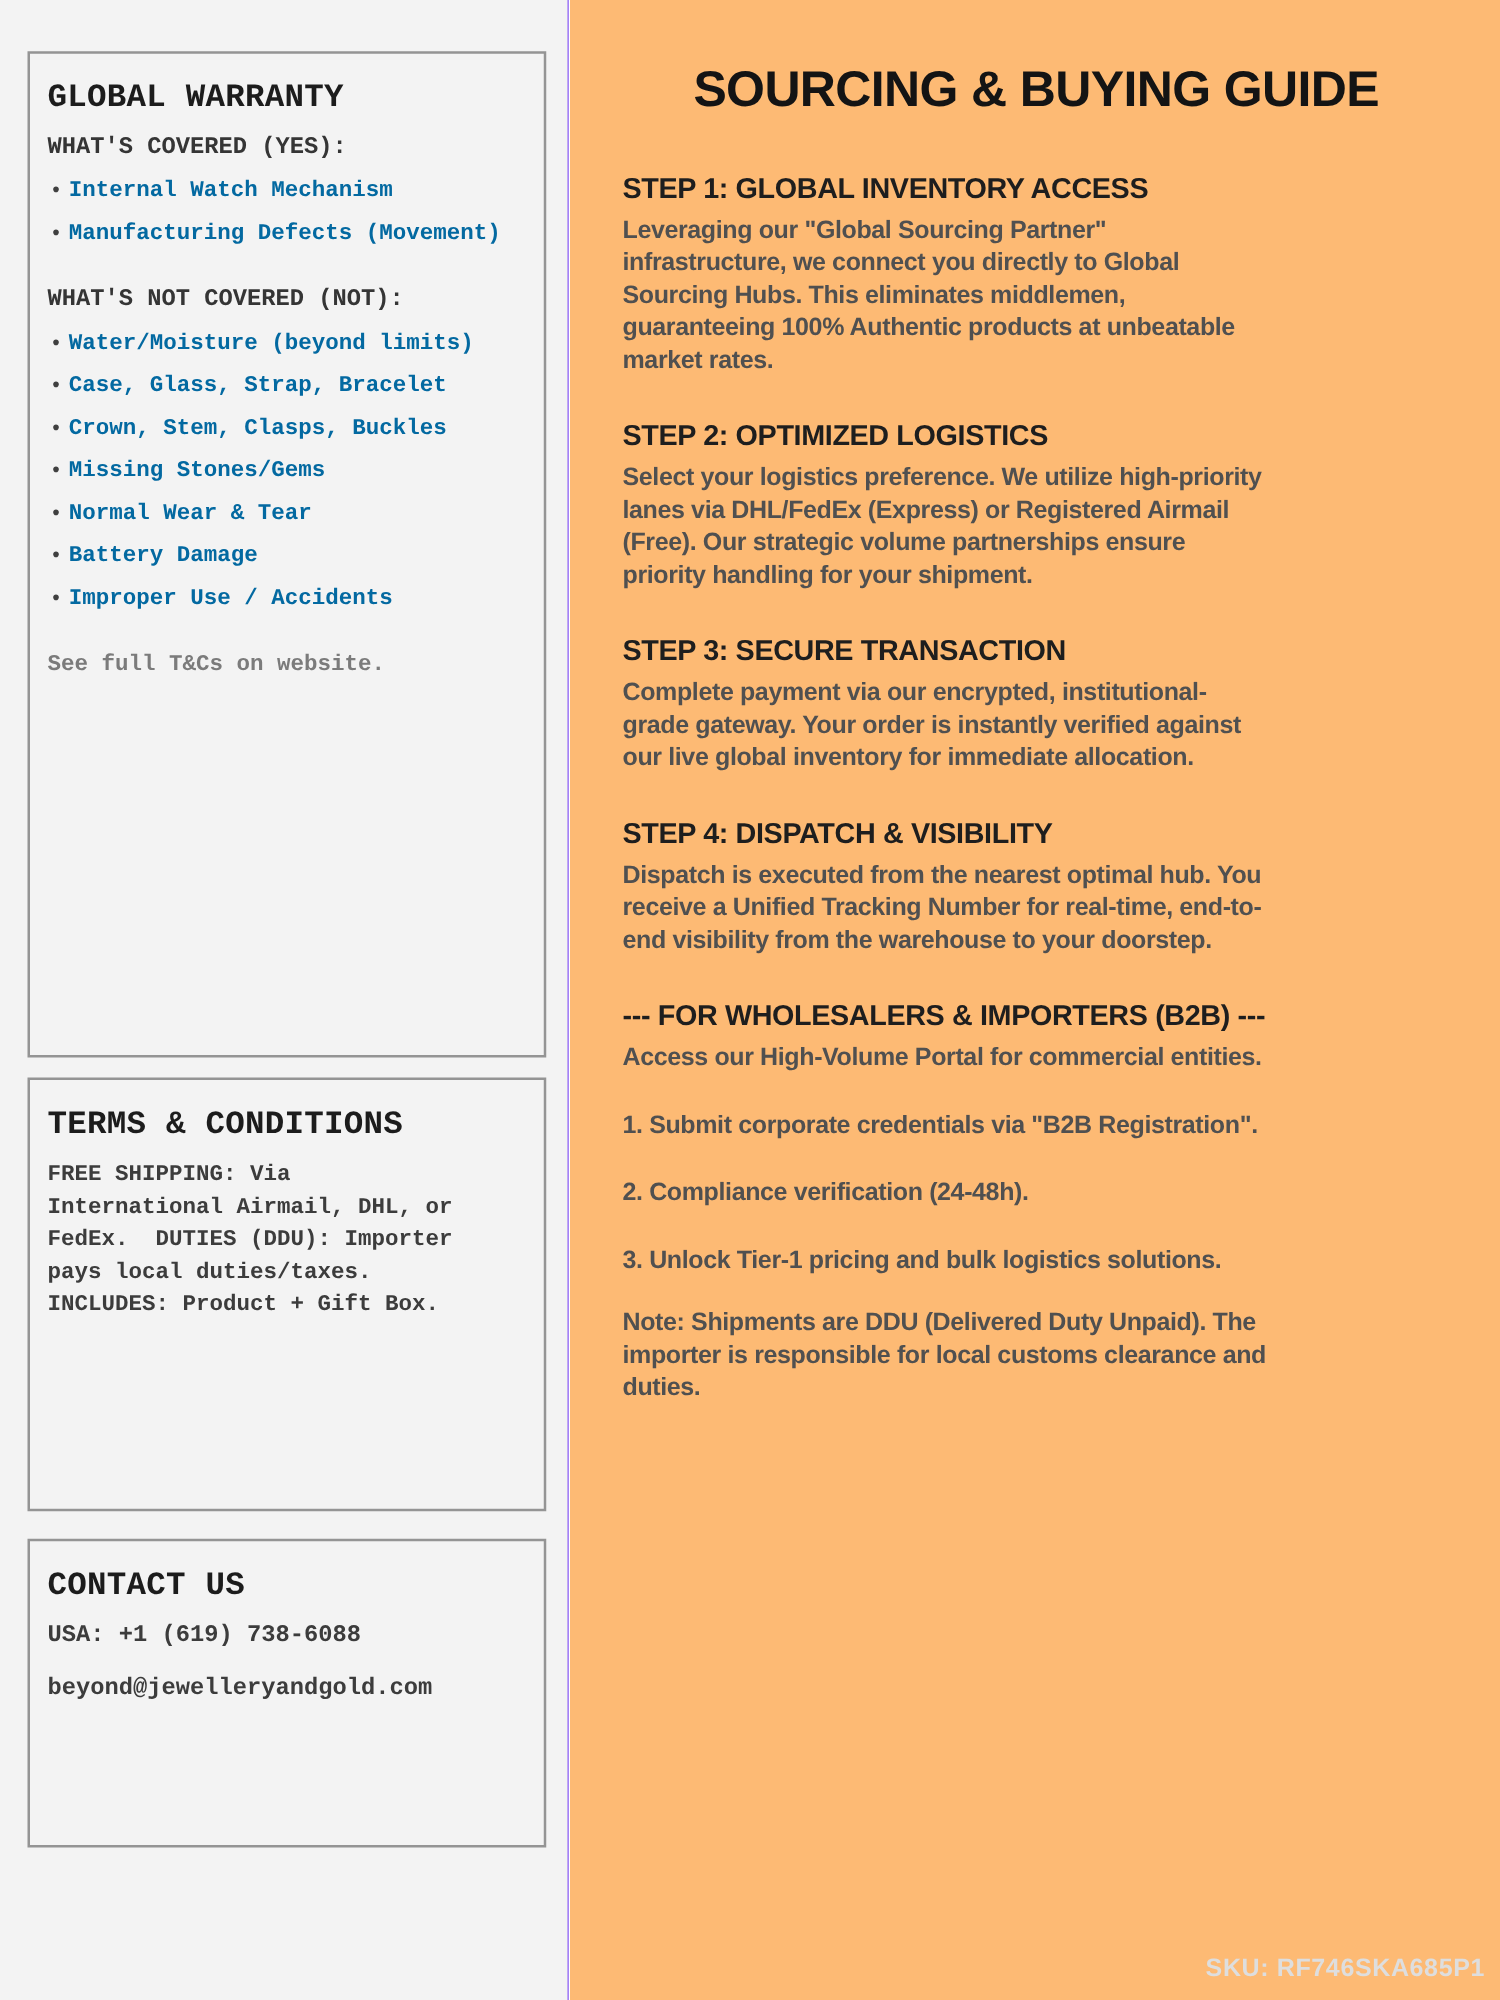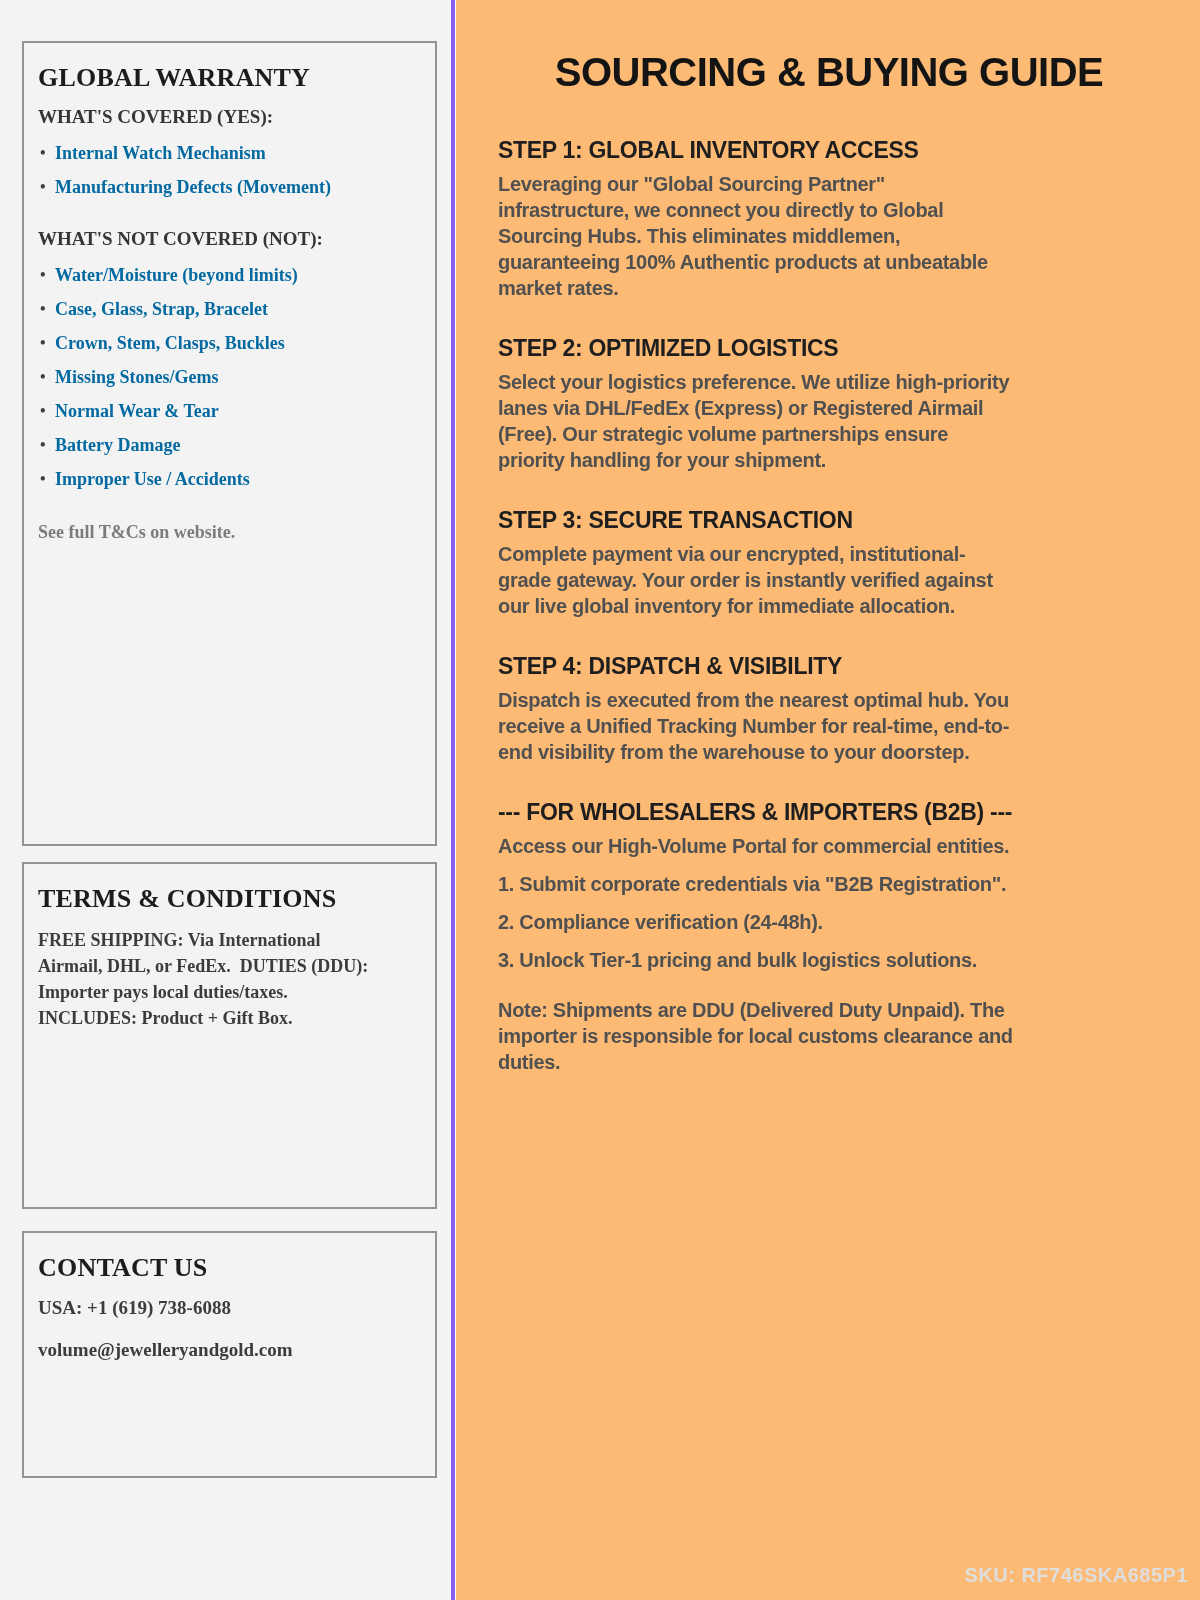--- a/index.html
+++ b/index.html
@@ -14,22 +14,22 @@
     position: relative;
     width: 1200px; height: 1600px;
     background: #ffffff;
   }
   
   .sidebar {
     position: absolute;
     left: 0; top: 0;
     width: 455px; height: 1600px;
     background: #f3f3f3;
-    border-right: 4px solid #8b5cf6;
-    font-family: Liberation Serif, serif;
+    border-right: 1px solid #8b5cf6;
+    font-family: Liberation Mono, monospace;
   }
   .box {
     margin-left: 22px;
     width: 415px;
     border: 2px solid #949494;
     padding: 20px 16px 18px 14px;
     background: #f3f3f3;
   }
   .box-warranty { margin-top: 41px; min-height: 805px; }
   .box-terms    { margin-top: 16px; min-height: 347px; }
@@ -115,21 +115,21 @@
     margin-bottom: 7px;
   }
   .section p {
     font-size: 20px;
     font-weight: 600;
     color: #505050;
     line-height: 26px;
     letter-spacing: -0.3px;
     max-width: 520px;
   }
-  .section p + p { margin-top: 12px; }
+  .section p + p { margin-top: 28px; }
   .section p.note { margin-top: 24px; }
   
   .sku {
     position: absolute;
     right: 12px;
     bottom: 13px;
     font-size: 20px;
     font-weight: 700;
     color: #dedede;
     letter-spacing: 0.5px;
@@ -163,21 +163,21 @@
     </section>
 
     <section class="box box-terms">
       <h2>TERMS &amp; CONDITIONS</h2>
       <div class="terms-body">FREE SHIPPING: Via International Airmail, DHL, or FedEx.  DUTIES (DDU): Importer pays local duties/taxes.  INCLUDES: Product + Gift Box.</div>
     </section>
 
     <section class="box box-contact">
       <h2>CONTACT US</h2>
       <div class="contact-line">USA: +1 (619) 738-6088</div>
-      <div class="contact-line">volume@jewelleryandgold.com</div>
+      <div class="contact-line">beyond@jewelleryandgold.com</div>
     </section>
 
   </aside>
 
   <main class="main">
     <h1>SOURCING &amp; BUYING GUIDE</h1>
 
     <section class="section">
       <h2>STEP 1: GLOBAL INVENTORY ACCESS</h2>
       <p>Leveraging our "Global Sourcing Partner" infrastructure, we connect you directly to Global Sourcing Hubs. This eliminates middlemen, guaranteeing 100% Authentic products at unbeatable market rates.</p>

